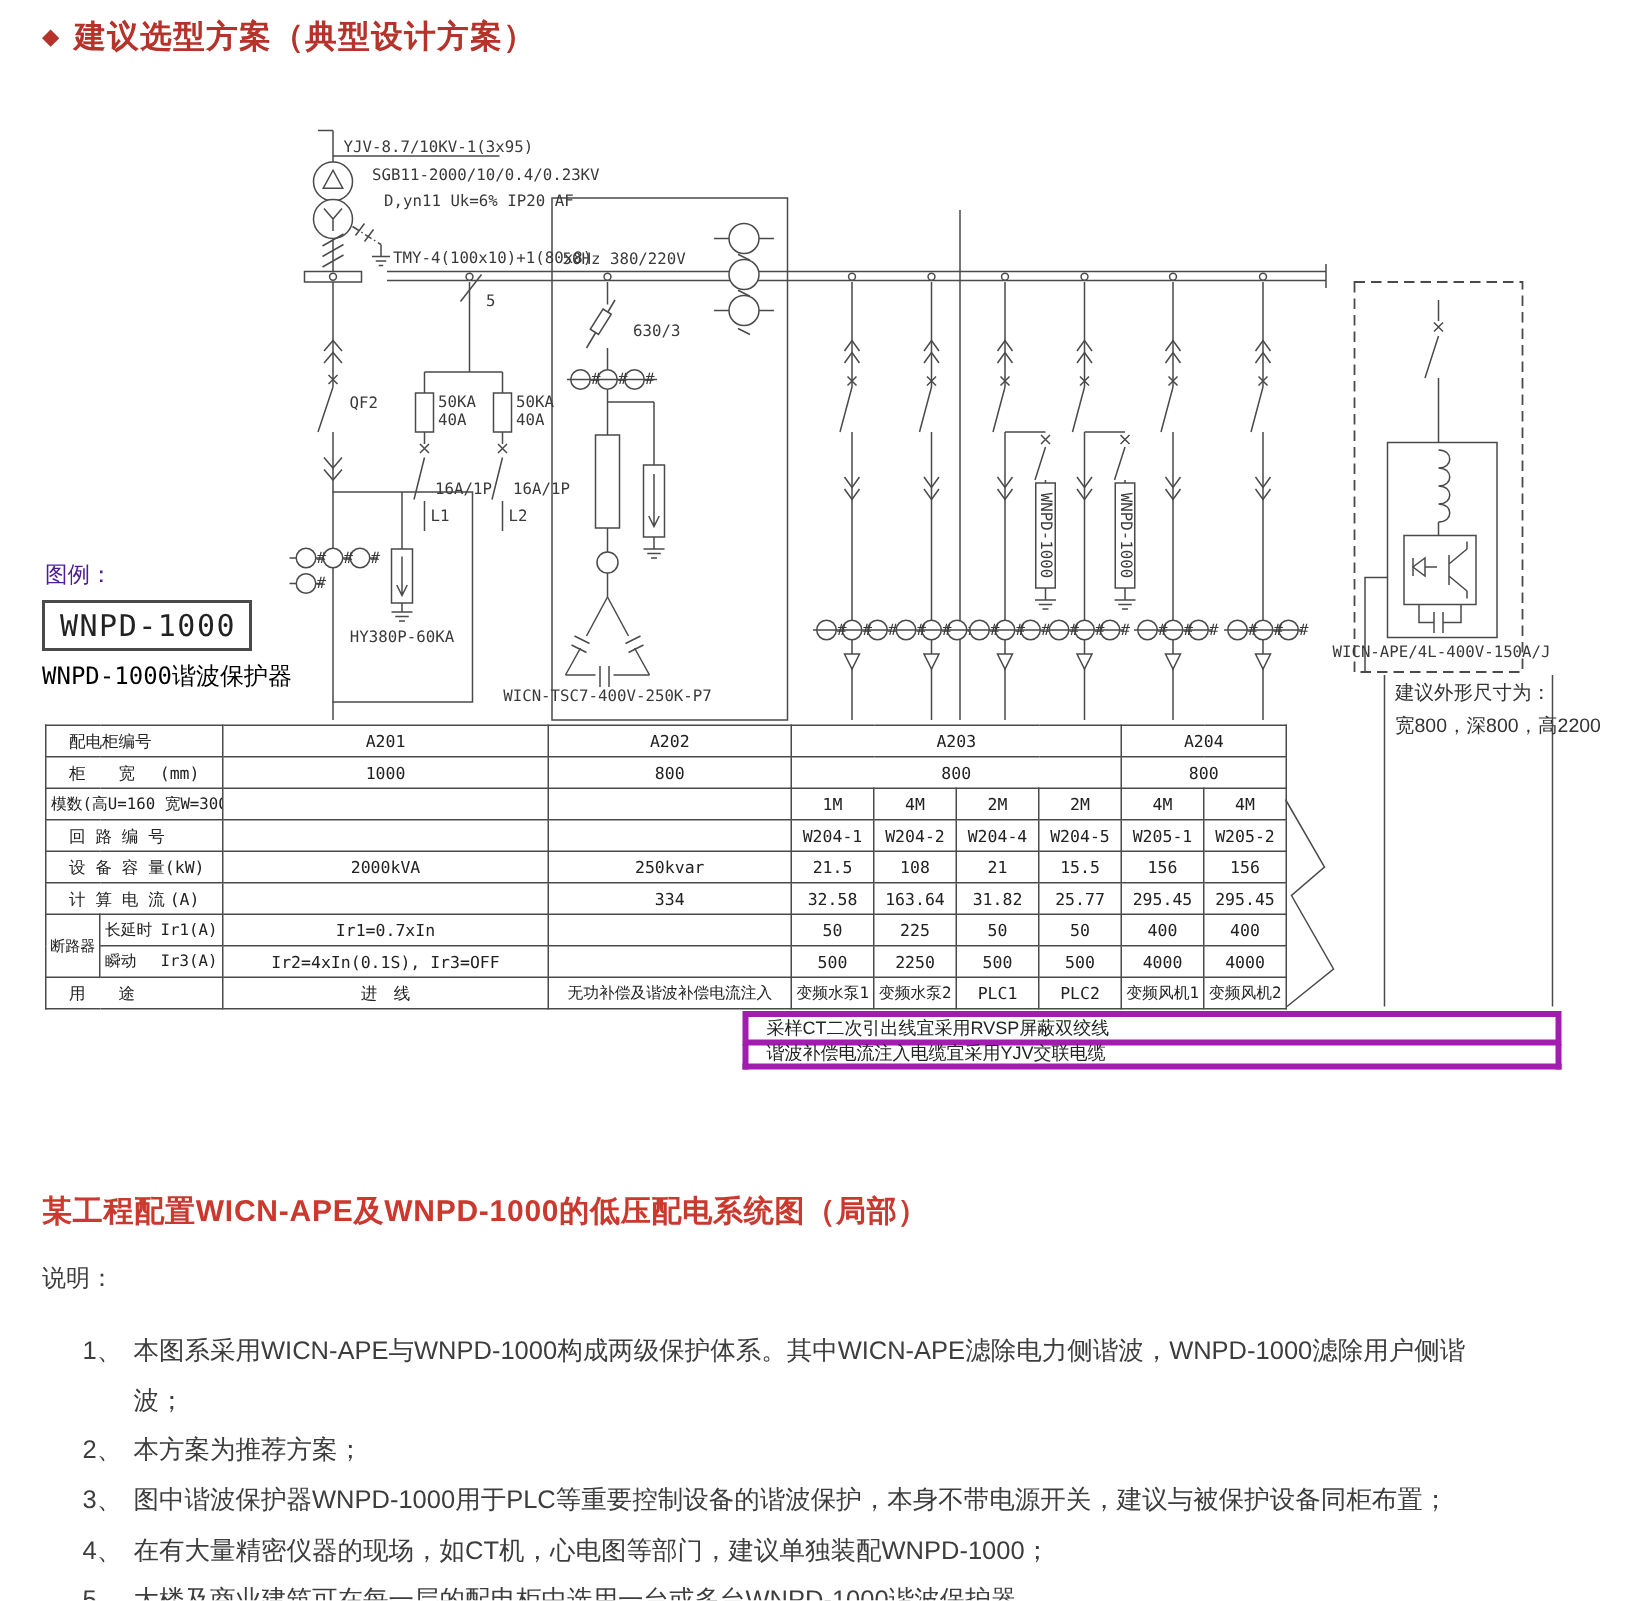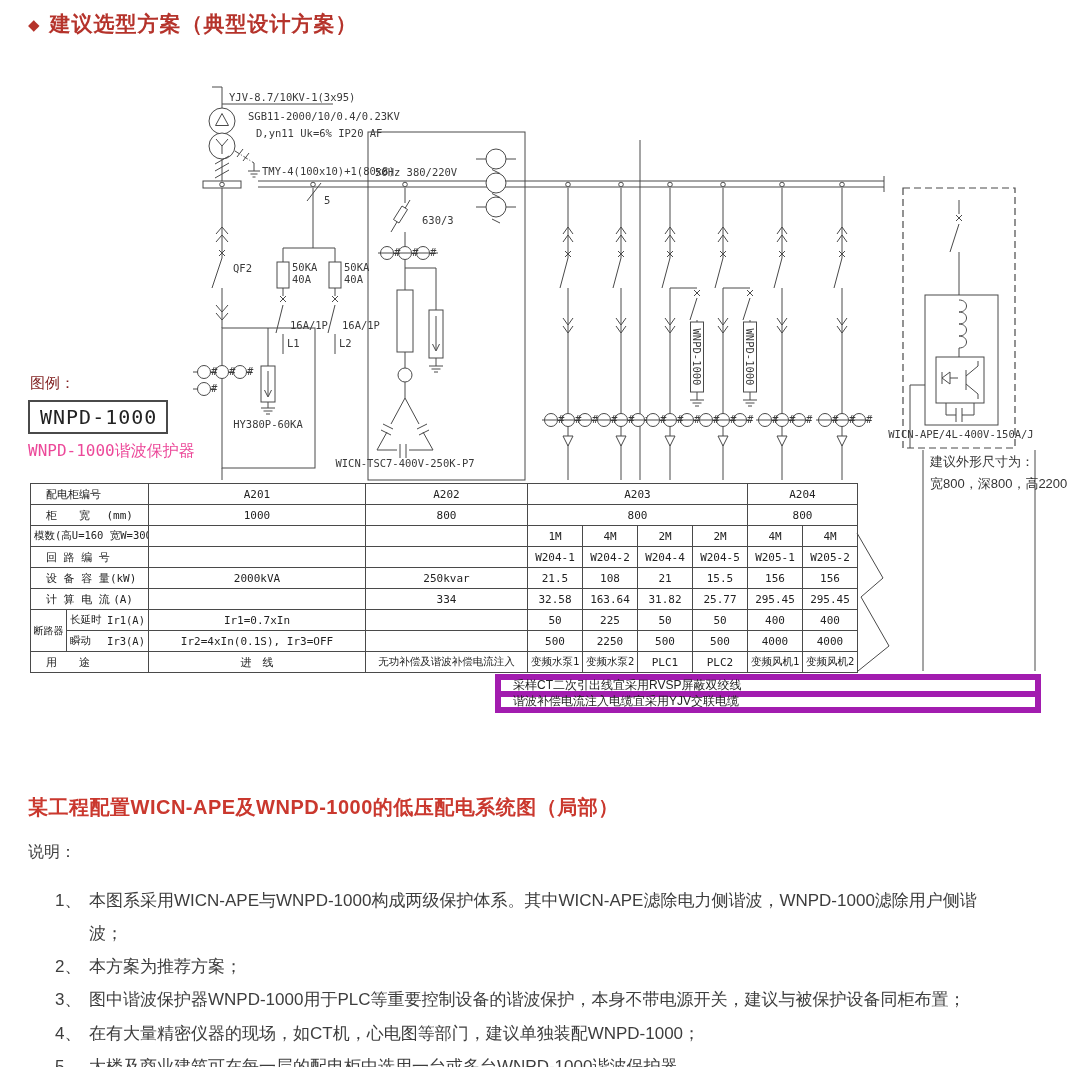--- a/index.html
+++ b/index.html
@@ -7,34 +7,34 @@
           font-family:"Liberation Sans","DejaVu Sans",sans-serif;color:#333;}
   .doc-title{position:absolute;left:28px;top:10px;display:flex;align-items:center;gap:9px;
              color:#b5332b;font-weight:bold;font-size:21px;letter-spacing:1px;}
   .doc-title .diamond{font-size:15px;line-height:1;}
   svg.diagram{position:absolute;left:0;top:0;}
   .ln{stroke:#4a4a4a;stroke-width:1;fill:none;}
   .lnw{stroke:#4a4a4a;stroke-width:1;fill:#ffffff;}
   .dsh{stroke:#4a4a4a;stroke-width:1.2;fill:none;stroke-dasharray:7,4;}
   text.dlab{fill:#3a3a3a;font-family:"DejaVu Sans Mono","Liberation Mono",monospace;font-size:10.5px;}
   text.clab{fill:#333;font-family:"Liberation Sans","DejaVu Sans",sans-serif;font-size:13px;}
-  .legend-heading{position:absolute;left:30px;top:374px;font-size:15px;color:#7f1d1d;}
+  .legend-heading{position:absolute;left:30px;top:374px;font-size:15px;color:#4c1d95;}
   .legend-box{position:absolute;left:28px;top:400px;width:140px;height:34px;border:2px solid #4a4a4a;
               display:flex;align-items:center;padding-left:10px;box-sizing:border-box;
               font-family:"DejaVu Sans Mono",monospace;font-size:20px;letter-spacing:1px;color:#222;}
-  .legend-caption{position:absolute;left:28px;top:441px;font-size:16px;color:#ec4899;
+  .legend-caption{position:absolute;left:28px;top:441px;font-size:16px;color:#000000;
               font-family:"DejaVu Sans Mono","DejaVu Sans","Liberation Sans",sans-serif;}
   table.spec{position:absolute;left:30px;top:483px;width:827px;border-collapse:collapse;table-layout:fixed;
              font-family:"DejaVu Sans Mono","DejaVu Sans","Liberation Sans",sans-serif;font-size:11px;color:#222;}
   table.spec td{border:1px solid #4a4a4a;height:20px;text-align:center;padding:0 2px;
                 overflow:hidden;white-space:nowrap;}
   table.spec td.lbl{text-align:left;padding:0 15px;font-size:11px;}
   table.spec td.sm{font-size:10.5px;padding:0 3px;}
   .lblflex{display:flex;justify-content:space-between;align-items:center;}
-  .footnote{position:absolute;left:495px;width:546px;height:23px;border:6px solid #a21caf;
+  .footnote{position:absolute;left:495px;width:546px;height:23px;border:4px solid #a21caf;
             box-sizing:border-box;display:flex;align-items:center;padding-left:12px;
             font-size:12px;color:#222;}
   .fn2{top:696px;border-top:none;height:17px;text-align:right;}
   .section-title{position:absolute;left:28px;top:794px;font-size:20px;color:#ca382e;
                  font-weight:bold;letter-spacing:0.5px;}
   .notes{position:absolute;left:28px;top:842px;width:1045px;font-size:17px;color:#3d3d3d;}
   .notes-heading{font-size:16px;margin-bottom:21px;}
   .note{display:flex;line-height:1.95;margin-left:27px;}
   .note-num{width:34px;flex:none;}
   .note-text{max-width:905px;}

